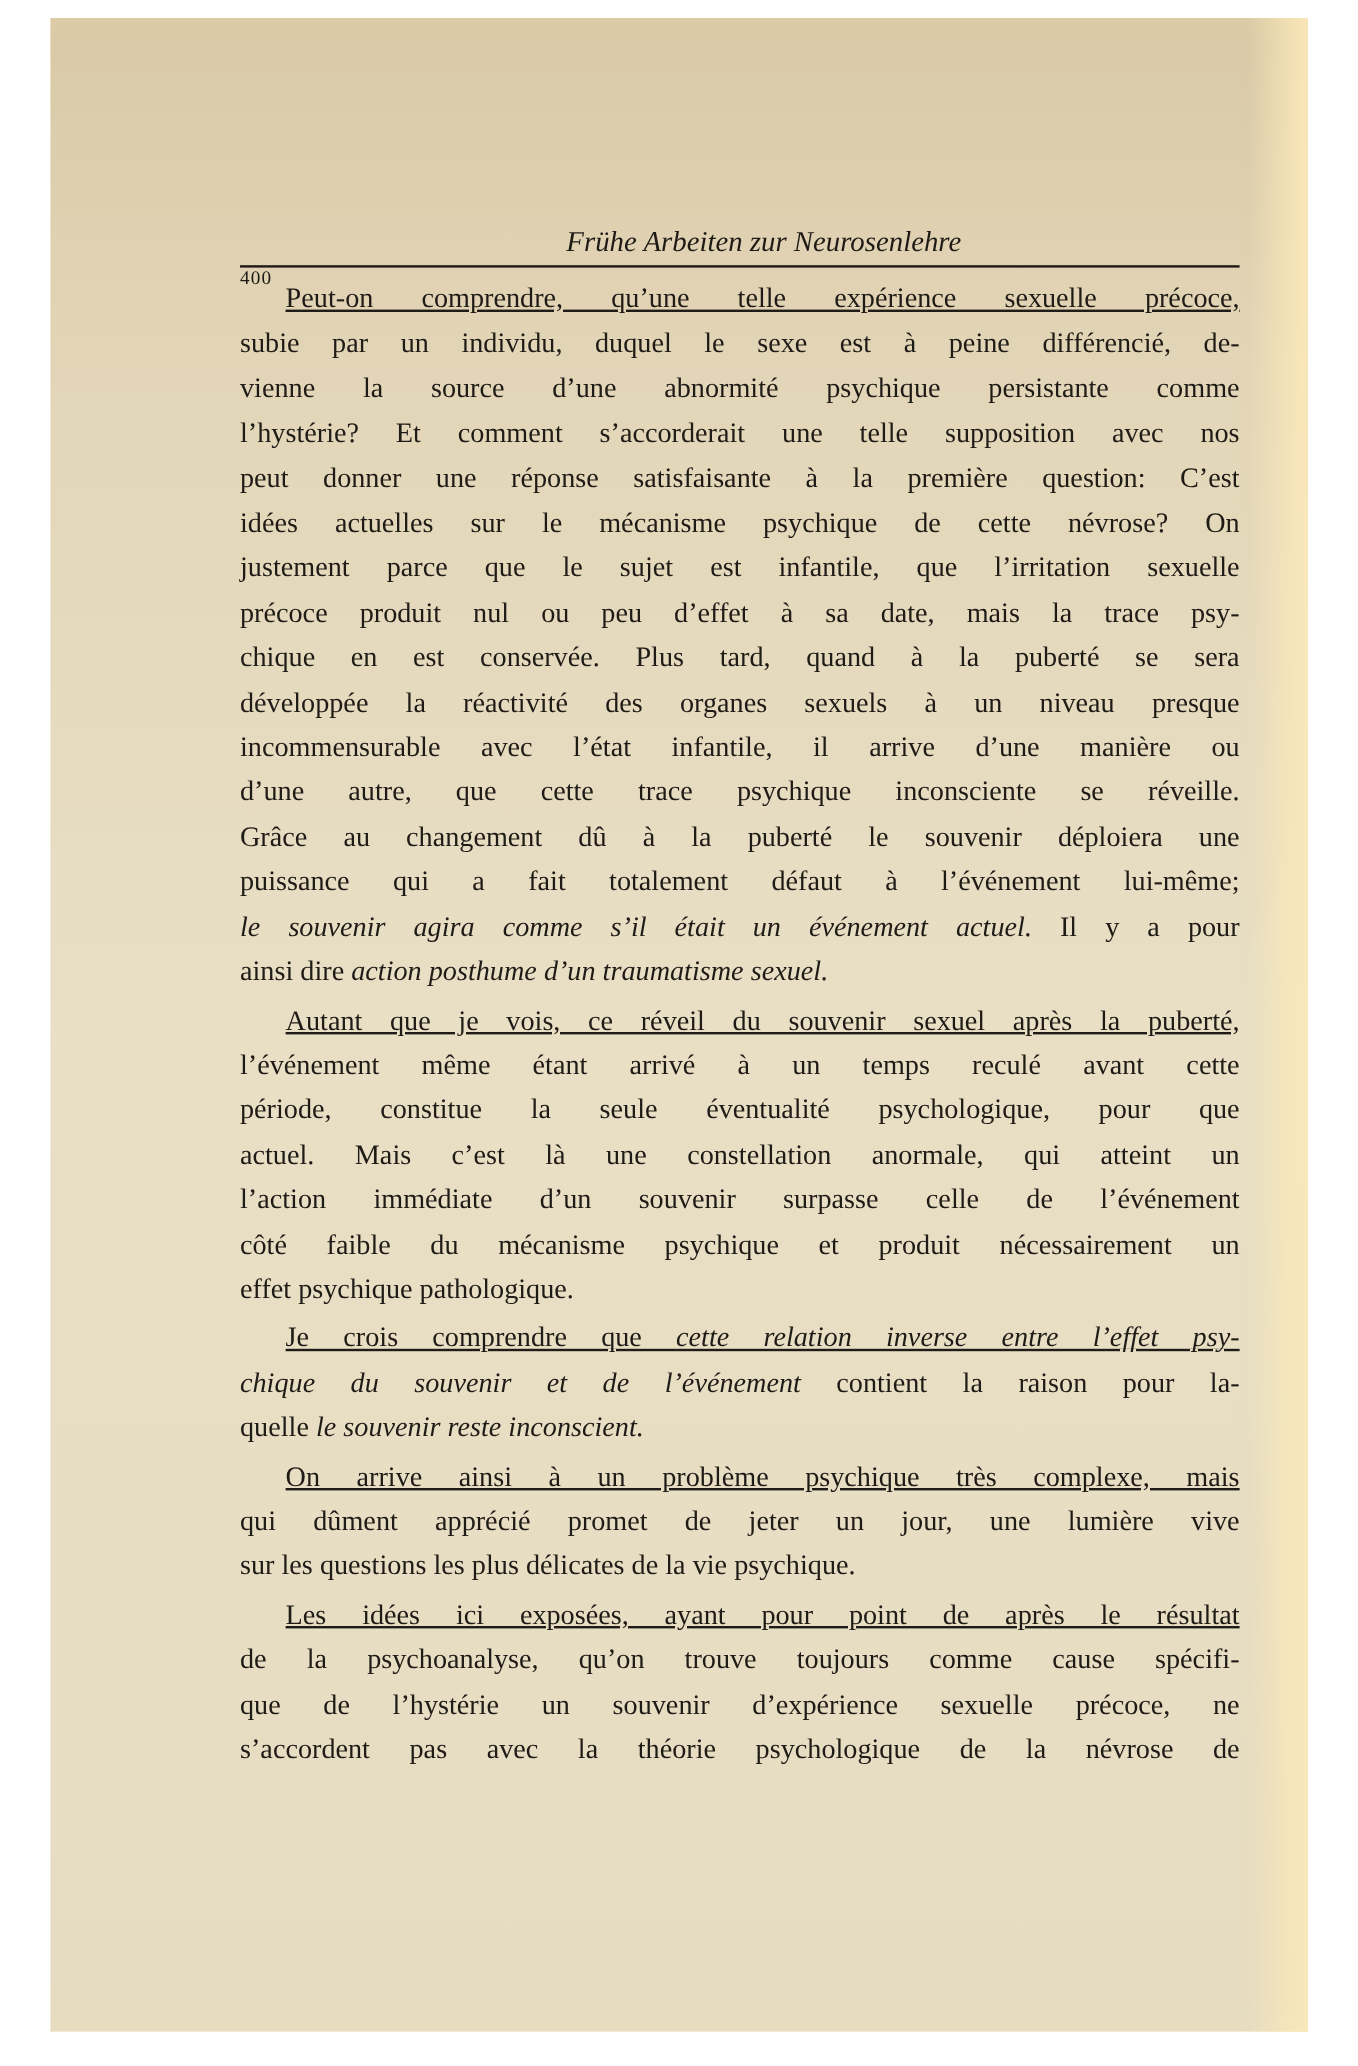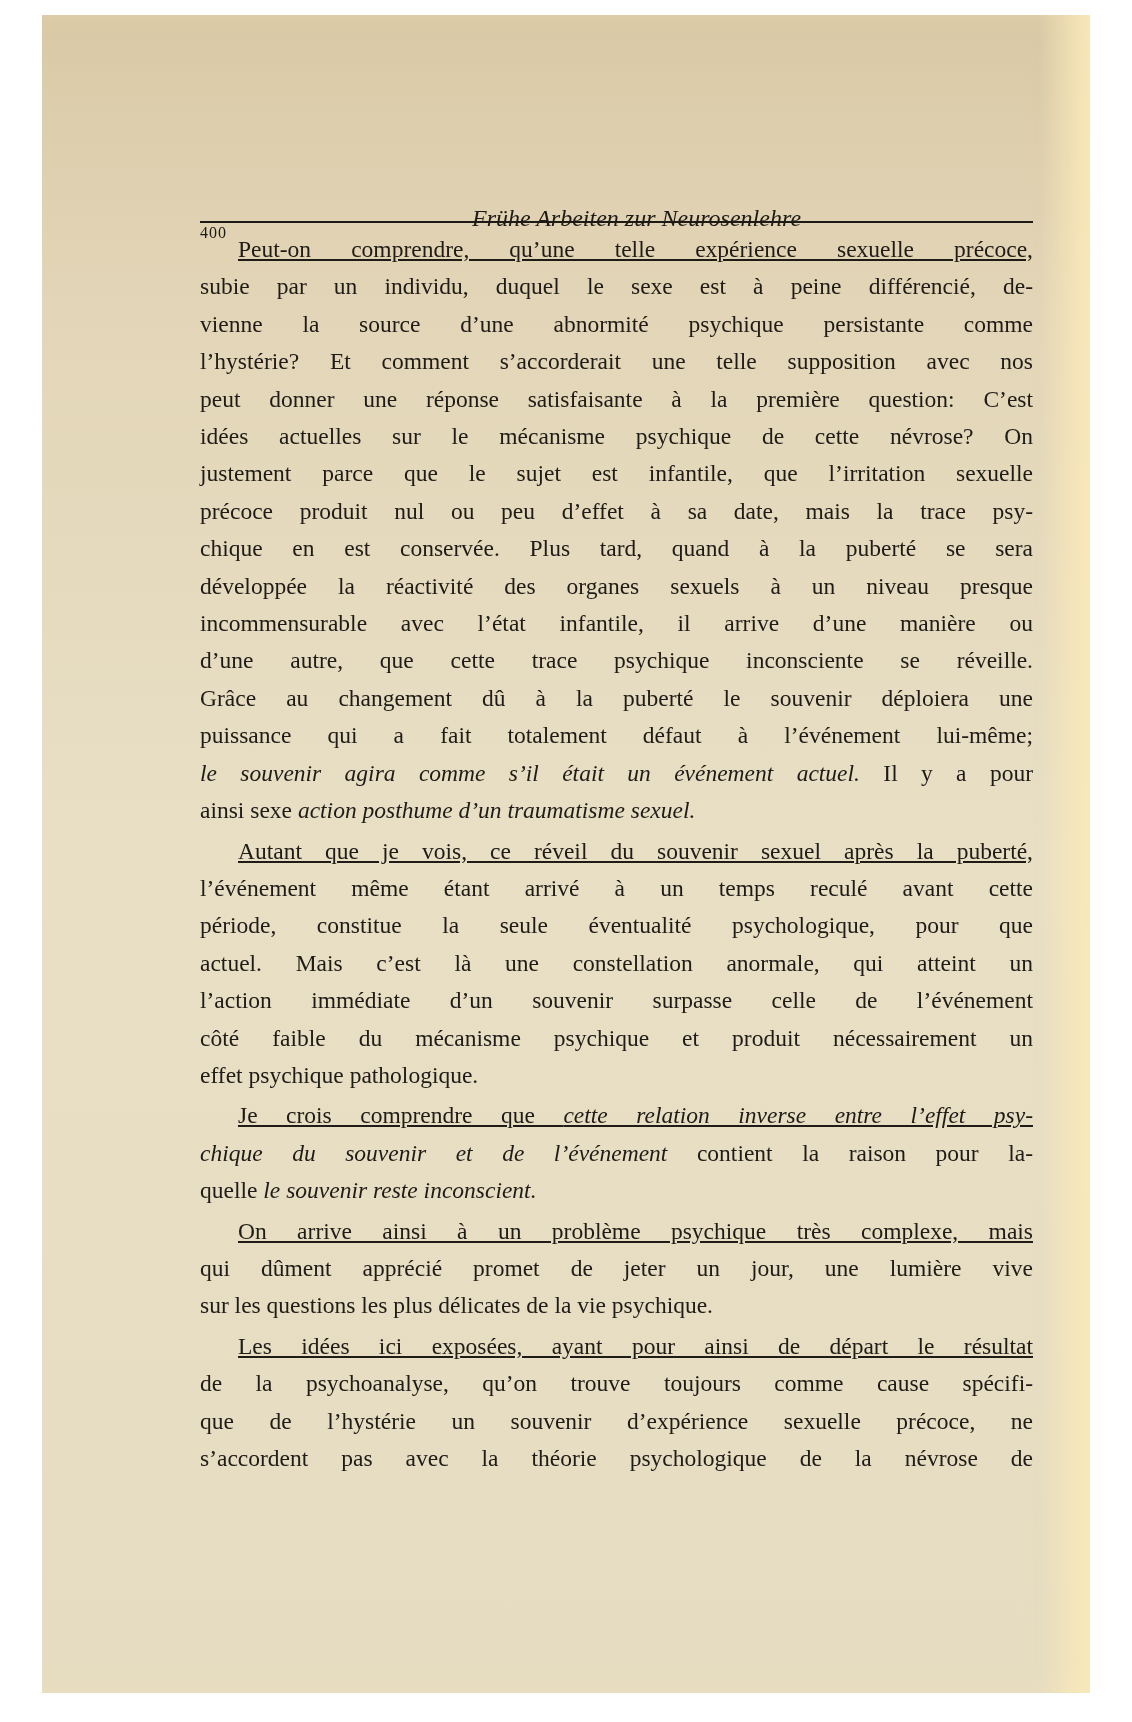--- a/index.html
+++ b/index.html
@@ -15,21 +15,21 @@
   }
   .header {
     position: absolute; left: 158px; top: 170px; width: 833px; height: 36px;
     border-bottom: 2px solid #1e1a15;
     font-family: "Liberation Serif", "DejaVu Serif", serif; color: #1e1a15;
   }
   .page-num {
     position: absolute; left: 0; top: 8px; font-size: 16px; letter-spacing: 1px; margin-top: 31px;
   }
   .running-title {
-    position: absolute; left: 0; right: 0; top: 20px; text-align: center;
+    position: absolute; left: 0; right: 0; top: 4px; text-align: center;
     font-style: italic; font-size: 24px; padding-left: 40px;
   }
   .body-text {
     position: absolute; left: 158px; top: 216px; width: 833px;
     font-family: "Liberation Serif", "DejaVu Serif", serif; color: #1f1b16;
     font-size: 23.5px; line-height: 37.4px; text-align: justify; hyphens: none;
   }
   .body-text p { margin: 0 0 3px 0; text-indent: 38px; text-align-last: left; }
   .body-text .line { display: block; text-align: justify; text-align-last: justify; white-space: nowrap; }
   .body-text .line.last { text-align-last: left; }
@@ -55,21 +55,21 @@
         <span class="line"><span>idées actuelles sur le mécanisme psychique de cette névrose? On</span></span>
         <span class="line"><span>justement parce que le sujet est infantile, que l’irritation sexuelle</span></span>
         <span class="line"><span>précoce produit nul ou peu d’effet à sa date, mais la trace psy-</span></span>
         <span class="line"><span>chique en est conservée. Plus tard, quand à la puberté se sera</span></span>
         <span class="line"><span>développée la réactivité des organes sexuels à un niveau presque</span></span>
         <span class="line"><span>incommensurable avec l’état infantile, il arrive d’une manière ou</span></span>
         <span class="line"><span>d’une autre, que cette trace psychique inconsciente se réveille.</span></span>
         <span class="line"><span>Grâce au changement dû à la puberté le souvenir déploiera une</span></span>
         <span class="line"><span>puissance qui a fait totalement défaut à l’événement lui-même;</span></span>
         <span class="line"><em>le souvenir agira comme s’il était un événement actuel.</em><span> Il y a pour</span></span>
-        <span class="line last"><span>ainsi sexe </span><em>action posthume d’un traumatisme sexuel.</em></span>
+        <span class="line last"><span>ainsi dire </span><em>action posthume d’un traumatisme sexuel.</em></span>
       </p>
       <p>
         <span class="line first"><span>Autant que je vois, ce réveil du souvenir sexuel après la puberté,</span></span>
         <span class="line"><span>l’événement même étant arrivé à un temps reculé avant cette</span></span>
         <span class="line"><span>période, constitue la seule éventualité psychologique, pour que</span></span>
         <span class="line"><span>actuel. Mais c’est là une constellation anormale, qui atteint un</span></span>
         <span class="line"><span>l’action immédiate d’un souvenir surpasse celle de l’événement</span></span>
         <span class="line"><span>côté faible du mécanisme psychique et produit nécessairement un</span></span>
         <span class="line last"><span>effet psychique pathologique.</span></span>
       </p>
@@ -77,19 +77,19 @@
         <span class="line first"><span>Je crois comprendre que </span><em>cette relation inverse entre l’effet psy-</em></span>
         <span class="line"><em>chique du souvenir et de l’événement</em><span> contient la raison pour la-</span></span>
         <span class="line last"><span>quelle </span><em>le souvenir reste inconscient.</em></span>
       </p>
       <p>
         <span class="line first"><span>On arrive ainsi à un problème psychique très complexe, mais</span></span>
         <span class="line"><span>qui dûment apprécié promet de jeter un jour, une lumière vive</span></span>
         <span class="line last"><span>sur les questions les plus délicates de la vie psychique.</span></span>
       </p>
       <p>
-        <span class="line first"><span>Les idées ici exposées, ayant pour ainsi de départ le résultat</span></span>
+        <span class="line first"><span>Les idées ici exposées, ayant pour point de après le résultat</span></span>
         <span class="line"><span>de la psychoanalyse, qu’on trouve toujours comme cause spécifi-</span></span>
         <span class="line"><span>que de l’hystérie un souvenir d’expérience sexuelle précoce, ne</span></span>
         <span class="line"><span>s’accordent pas avec la théorie psychologique de la névrose de</span></span>
       </p>
     </div>
 </div>
 
 </body></html>

